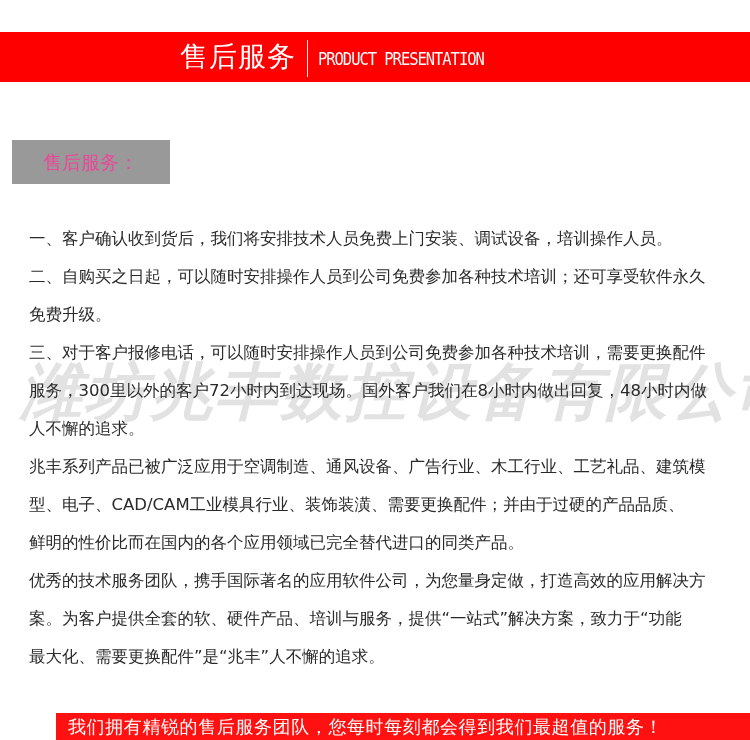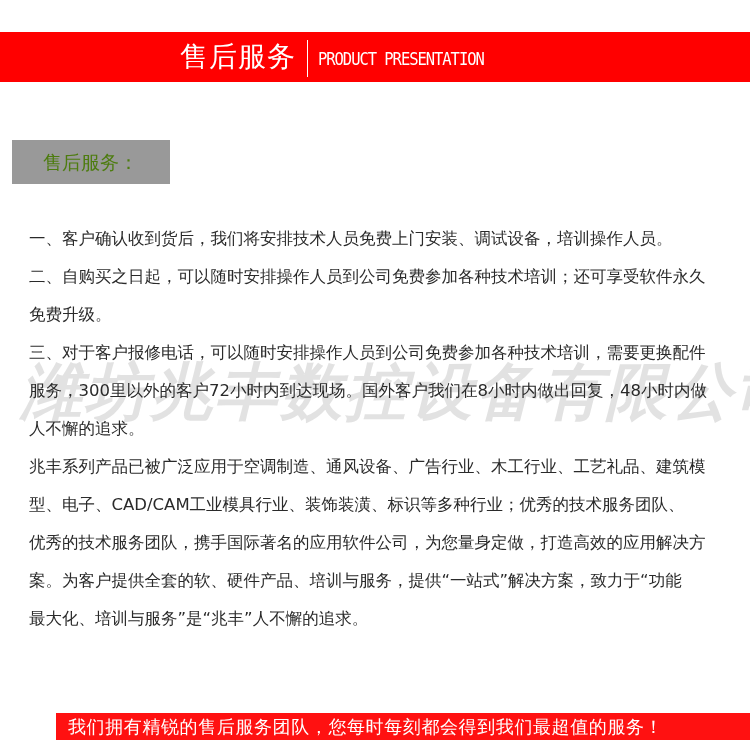--- a/index.html
+++ b/index.html
@@ -25,21 +25,21 @@
     font-family: "DejaVu Sans Mono", "Liberation Mono", monospace;
     font-size:18px; color:#fff; line-height:26px; letter-spacing:-1.2px;
     transform:scaleX(0.86); transform-origin:left center;
   }
   .section-box {
     position:absolute; left:12px; top:140px; width:158px; height:44px;
     background:#999999;
   }
   .section-label {
     position:absolute; left:43px; top:140px; height:48px; line-height:44px;
-    font-size:19px; color:#4d7c0f;
+    font-size:19px; color:#ec4899;
   }
   .watermark {
     position:absolute; left:20px; top:357px; width:720px; height:70px;
     font-size:62px; font-weight:bold; line-height:70px; color:rgba(150,150,150,0.28);
     letter-spacing:3px; white-space:nowrap; pointer-events:none;
     font-style:italic;
   }
   .content {
     position:absolute; left:29px; top:220px; width:712px;
     font-size:16.5px; line-height:38px; color:#2a2a2a;
@@ -68,20 +68,21 @@
 <div class="watermark">潍坊兆丰数控设备有限公司</div>
 
 <div class="content">
   <p>一、客户确认收到货后，我们将安排技术人员免费上门安装、调试设备，培训操作人员。</p>
   <p>二、自购买之日起，可以随时安排操作人员到公司免费参加各种技术培训；还可享受软件永久</p>
   <p>免费升级。</p>
   <p>三、对于客户报修电话，可以随时安排操作人员到公司免费参加各种技术培训，需要更换配件</p>
   <p>服务，300里以外的客户72小时内到达现场。国外客户我们在8小时内做出回复，48小时内做</p>
   <p>人不懈的追求。</p>
   <p>兆丰系列产品已被广泛应用于空调制造、通风设备、广告行业、木工行业、工艺礼品、建筑模</p>
-  <p>型、电子、CAD/CAM工业模具行业、装饰装潢、标识等多种行业；优秀的技术服务团队、</p>
+  <p>型、电子、CAD/CAM工业模具行业、装饰装潢、需要更换配件；并由于过硬的产品品质、</p>
+  <p>鲜明的性价比而在国内的各个应用领域已完全替代进口的同类产品。</p>
   <p>优秀的技术服务团队，携手国际著名的应用软件公司，为您量身定做，打造高效的应用解决方</p>
   <p>案。为客户提供全套的软、硬件产品、培训与服务，提供“一站式”解决方案，致力于“功能</p>
-  <p>最大化、培训与服务”是“兆丰”人不懈的追求。</p>
+  <p>最大化、需要更换配件”是“兆丰”人不懈的追求。</p>
 </div>
 
 <div class="banner"></div>
 <div class="banner-text">我们拥有精锐的售后服务团队，您每时每刻都会得到我们最超值的服务！</div>
 
 </body></html>

